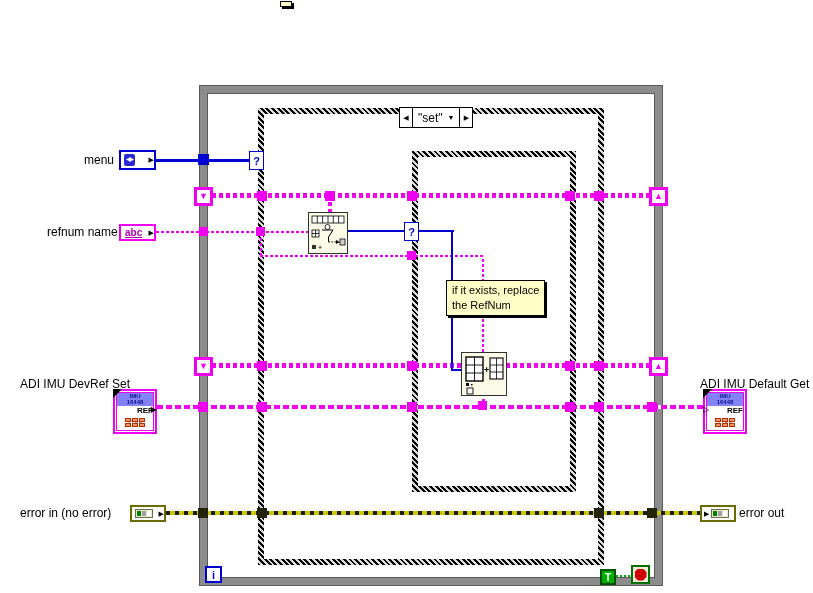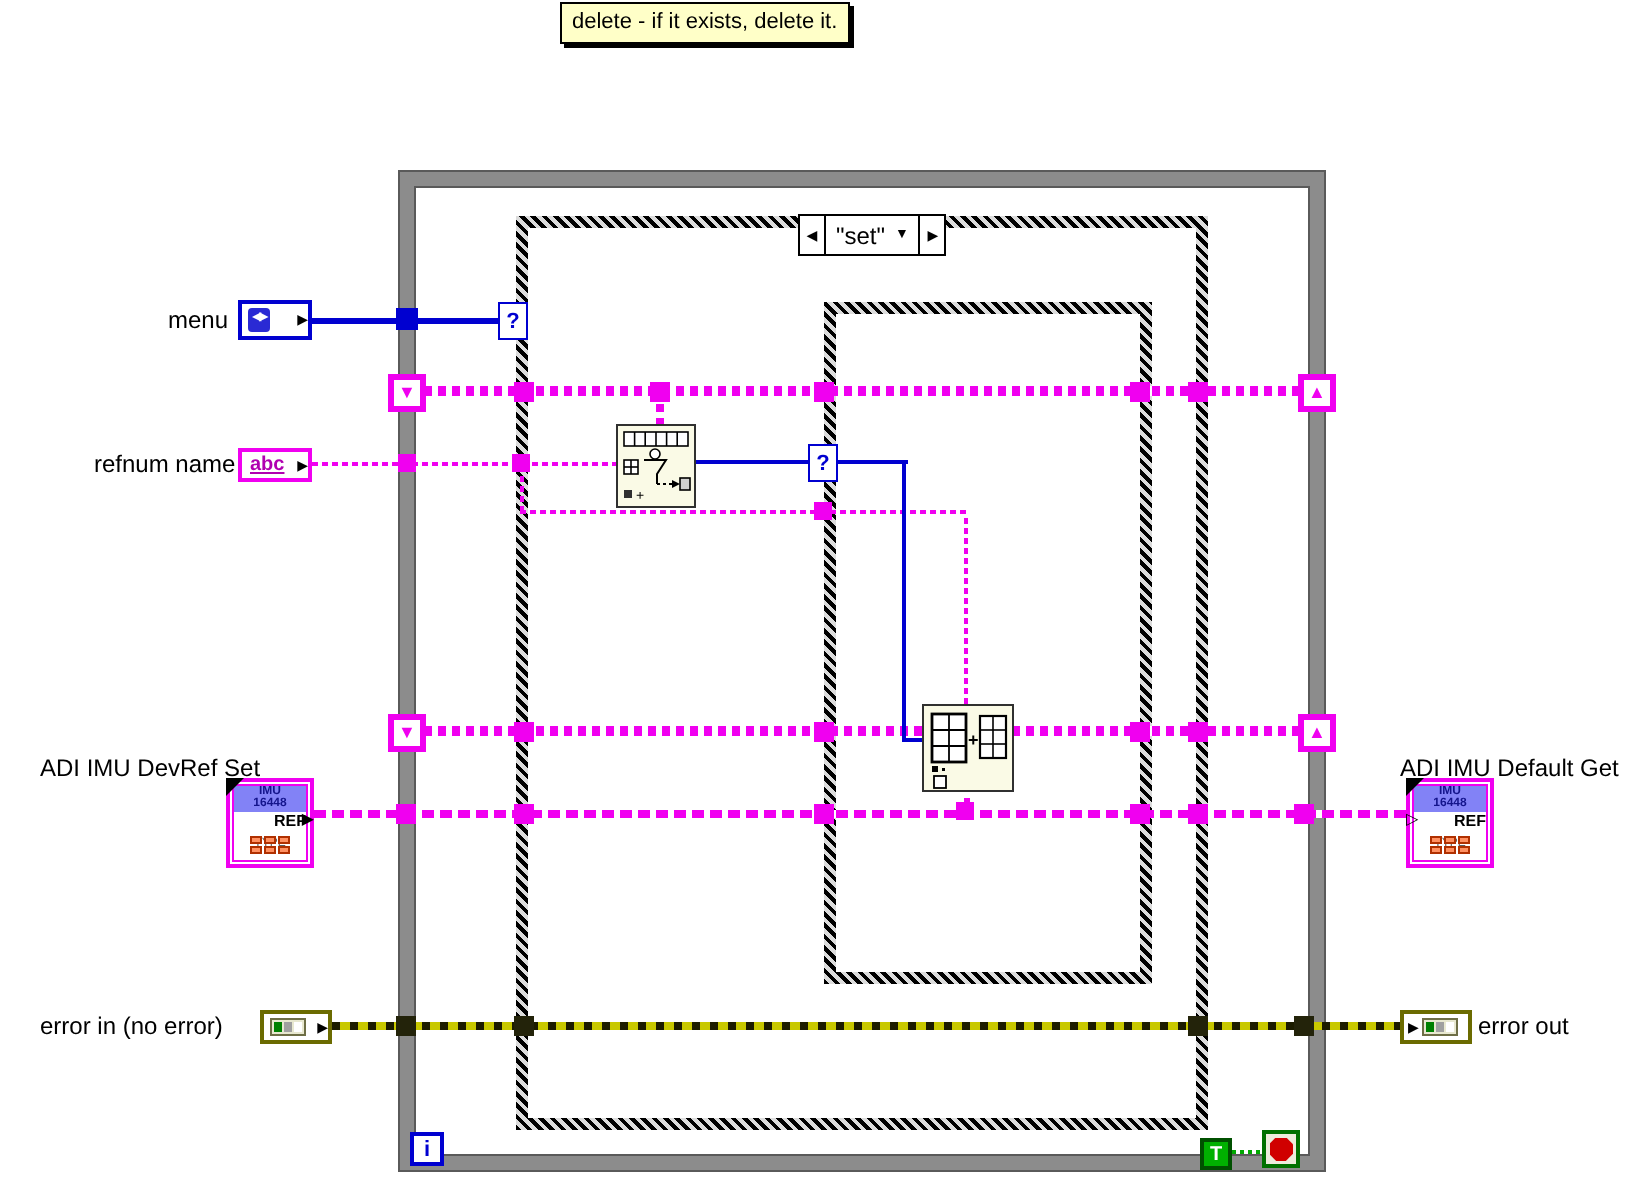--- a/index.html
+++ b/index.html
@@ -189,23 +189,26 @@
       <line x1="35.5" y1="6" x2="35.5" y2="27" stroke="#000" stroke-width="0.8"></line>
       <line x1="29" y1="13" x2="42" y2="13" stroke="#000" stroke-width="0.8"></line>
       <line x1="29" y1="20" x2="42" y2="20" stroke="#000" stroke-width="0.8"></line>
       <rect x="5" y="31" width="3" height="3" fill="#000"></rect>
       <rect x="10" y="32" width="1.5" height="1.5" fill="#000"></rect>
       <rect x="6" y="36" width="6" height="6" fill="#fff" stroke="#000" stroke-width="0.9"></rect>
     </svg>
   </div>
 
   <div class="note" style="left:280px;top:1px;">
-    <div>delete - if it exists, delete it.</div>
-  </div>
-
+  </div>
+
+  <div class="note" style="left:446px;top:280px;">
+    <div>if it exists, replace</div>
+    <div>the RefNum</div>
+  </div>
 
   <div class="lbl" style="left:84px;top:153px;">menu</div>
   <div class="term t-menu" style="left:119px;top:150px;width:37px;height:20px;">
     <span class="menu-pill">◀▶</span>
     <span class="out-arrow">▶</span>
   </div>
 
   <div class="lbl" style="left:47px;top:225px;">refnum name</div>
   <div class="term t-str" style="left:119px;top:224px;width:37px;height:17px;">
     <span class="abcg">abc</span>

